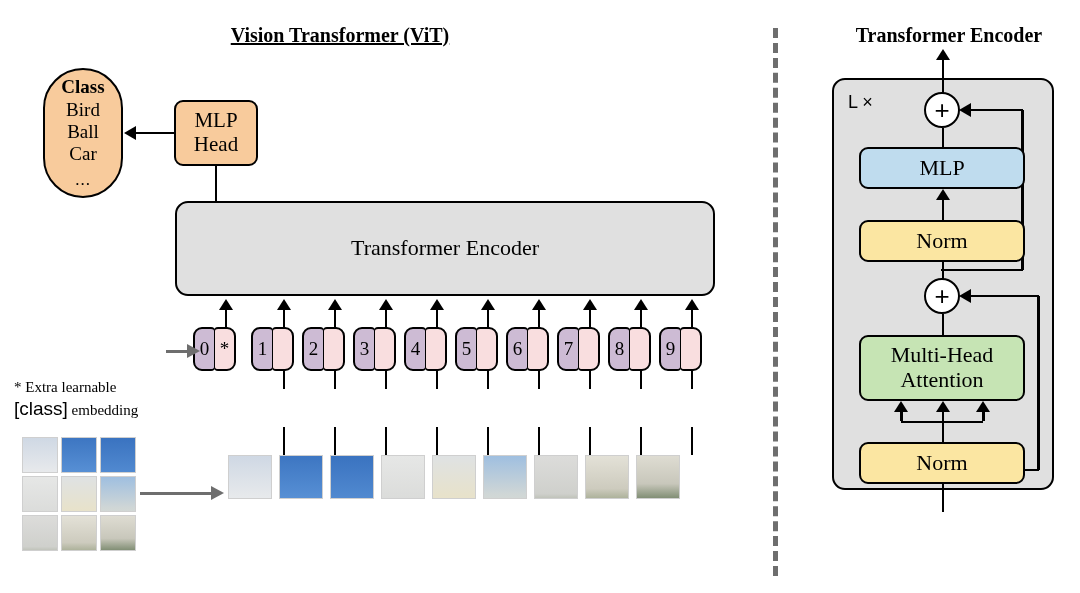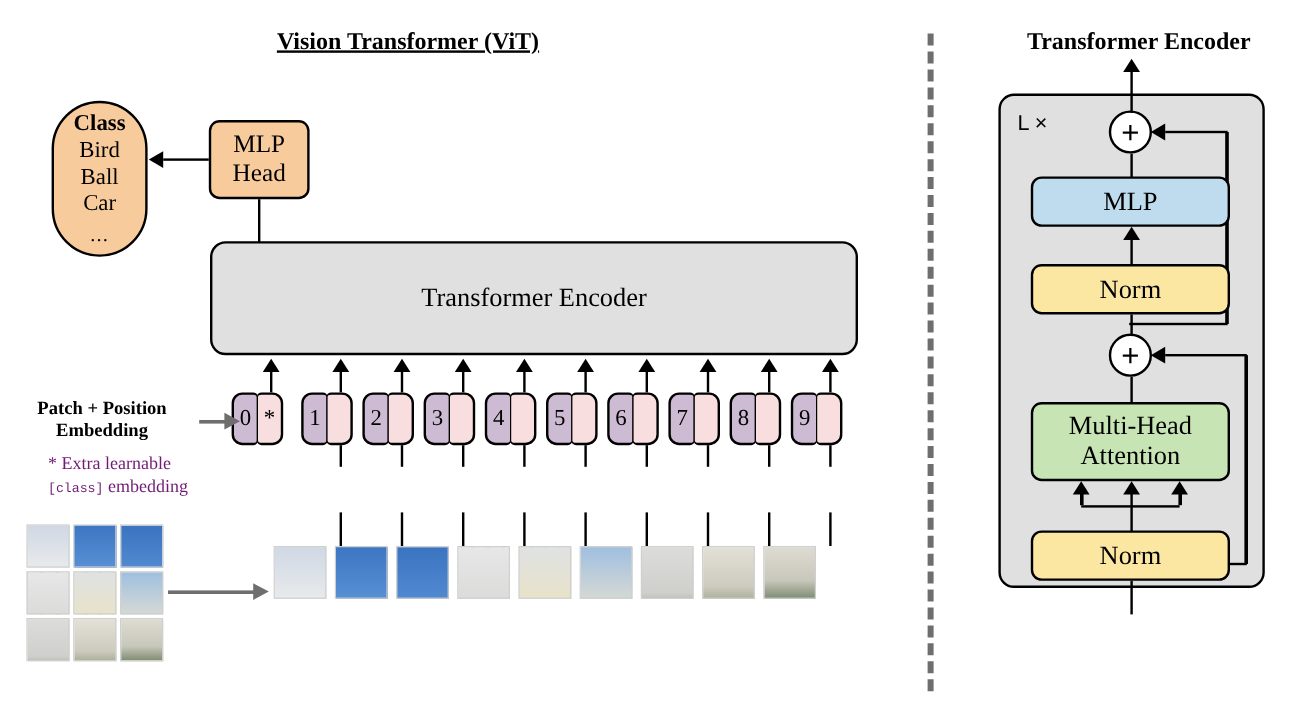--- a/index.html
+++ b/index.html
@@ -125,24 +125,23 @@
   .cap-bold {
     font-weight: bold;
     font-size: 15.5px;
     text-align: center;
     line-height: 1.18;
     color: #000;
   }
   .cap-note {
     font-size: 15px;
     line-height: 1.25;
-    color: #701a75;
-    margin-left: 26px;
-  }
-  .mono { font-family: Liberation Mono, monospace; font-size: 11px; }
+    color: #000000;
+  }
+  .mono { font-family: Liberation Sans, sans-serif; font-size: 19px; }
 
   .lx-label {
     font-size: 18px;
     color: #000;
     font-family: "Liberation Sans", sans-serif;
   }
 
   
   .patch {
     border: 1px solid #cfcfcf;
@@ -151,21 +150,21 @@
     box-sizing: border-box;
   }
 </style>
 </head>
 <body>
 
 <div id="canvas">
 
   <div class="abs panel-title" style="left:180px; top:24px; width:320px;text-decoration:underline;">Vision Transformer (ViT)</div>
 
-  <div class="abs class-pill" style="left:43px; top:84px; width:80px; height:130px; background:#F8CB9C;">
+  <div class="abs class-pill" style="left:43px; top:68px; width:80px; height:130px; background:#F8CB9C;">
     <span class="hdr">Class</span>
     <span>Bird</span>
     <span>Ball</span>
     <span>Car</span>
     <span class="dots">...</span>
   </div>
 
   <div class="abs hline" style="left:136px; top:131.5px; width:38px;"></div>
   <div class="abs arrow-left-blk" style="left:124px; top:126px;"></div>
 
@@ -255,24 +254,20 @@
       <div class="abs token" style="left: 659px; top: 327px;">
         <div class="tok-half tok-left" style="background: rgb(205, 187, 212);">9</div>
         <div class="tok-half tok-right" style="background: rgb(249, 222, 223);"></div>
       </div>
       <div class="abs vline" style="left: 690.75px; top: 310px; height: 17px;"></div>
       <div class="abs arrow-up" style="left: 685px; top: 299px;"></div>
       <div class="abs vline" style="left: 690.75px; top: 371px; height: 18px;"></div>
       <div class="abs vline" style="left: 690.75px; top: 427px; height: 28px;"></div>
     </div>
 
-  <div class="abs cap-bold" style="left:10px; top:332px; width:150px;">
-    <div>Patch + Position</div>
-    <div>Embedding</div>
-  </div>
 
   <div class="abs gline" style="left:166px; top:350px; width:22px;"></div>
   <div class="abs arrow-right-gray" style="left:187px; top:344px;"></div>
 
   <div class="abs cap-note" style="left:14px; top:378px; width:170px;">
     <div>* Extra learnable</div>
     <div>
       <span class="mono">[class]</span><span> embedding</span>
     </div>
   </div>

